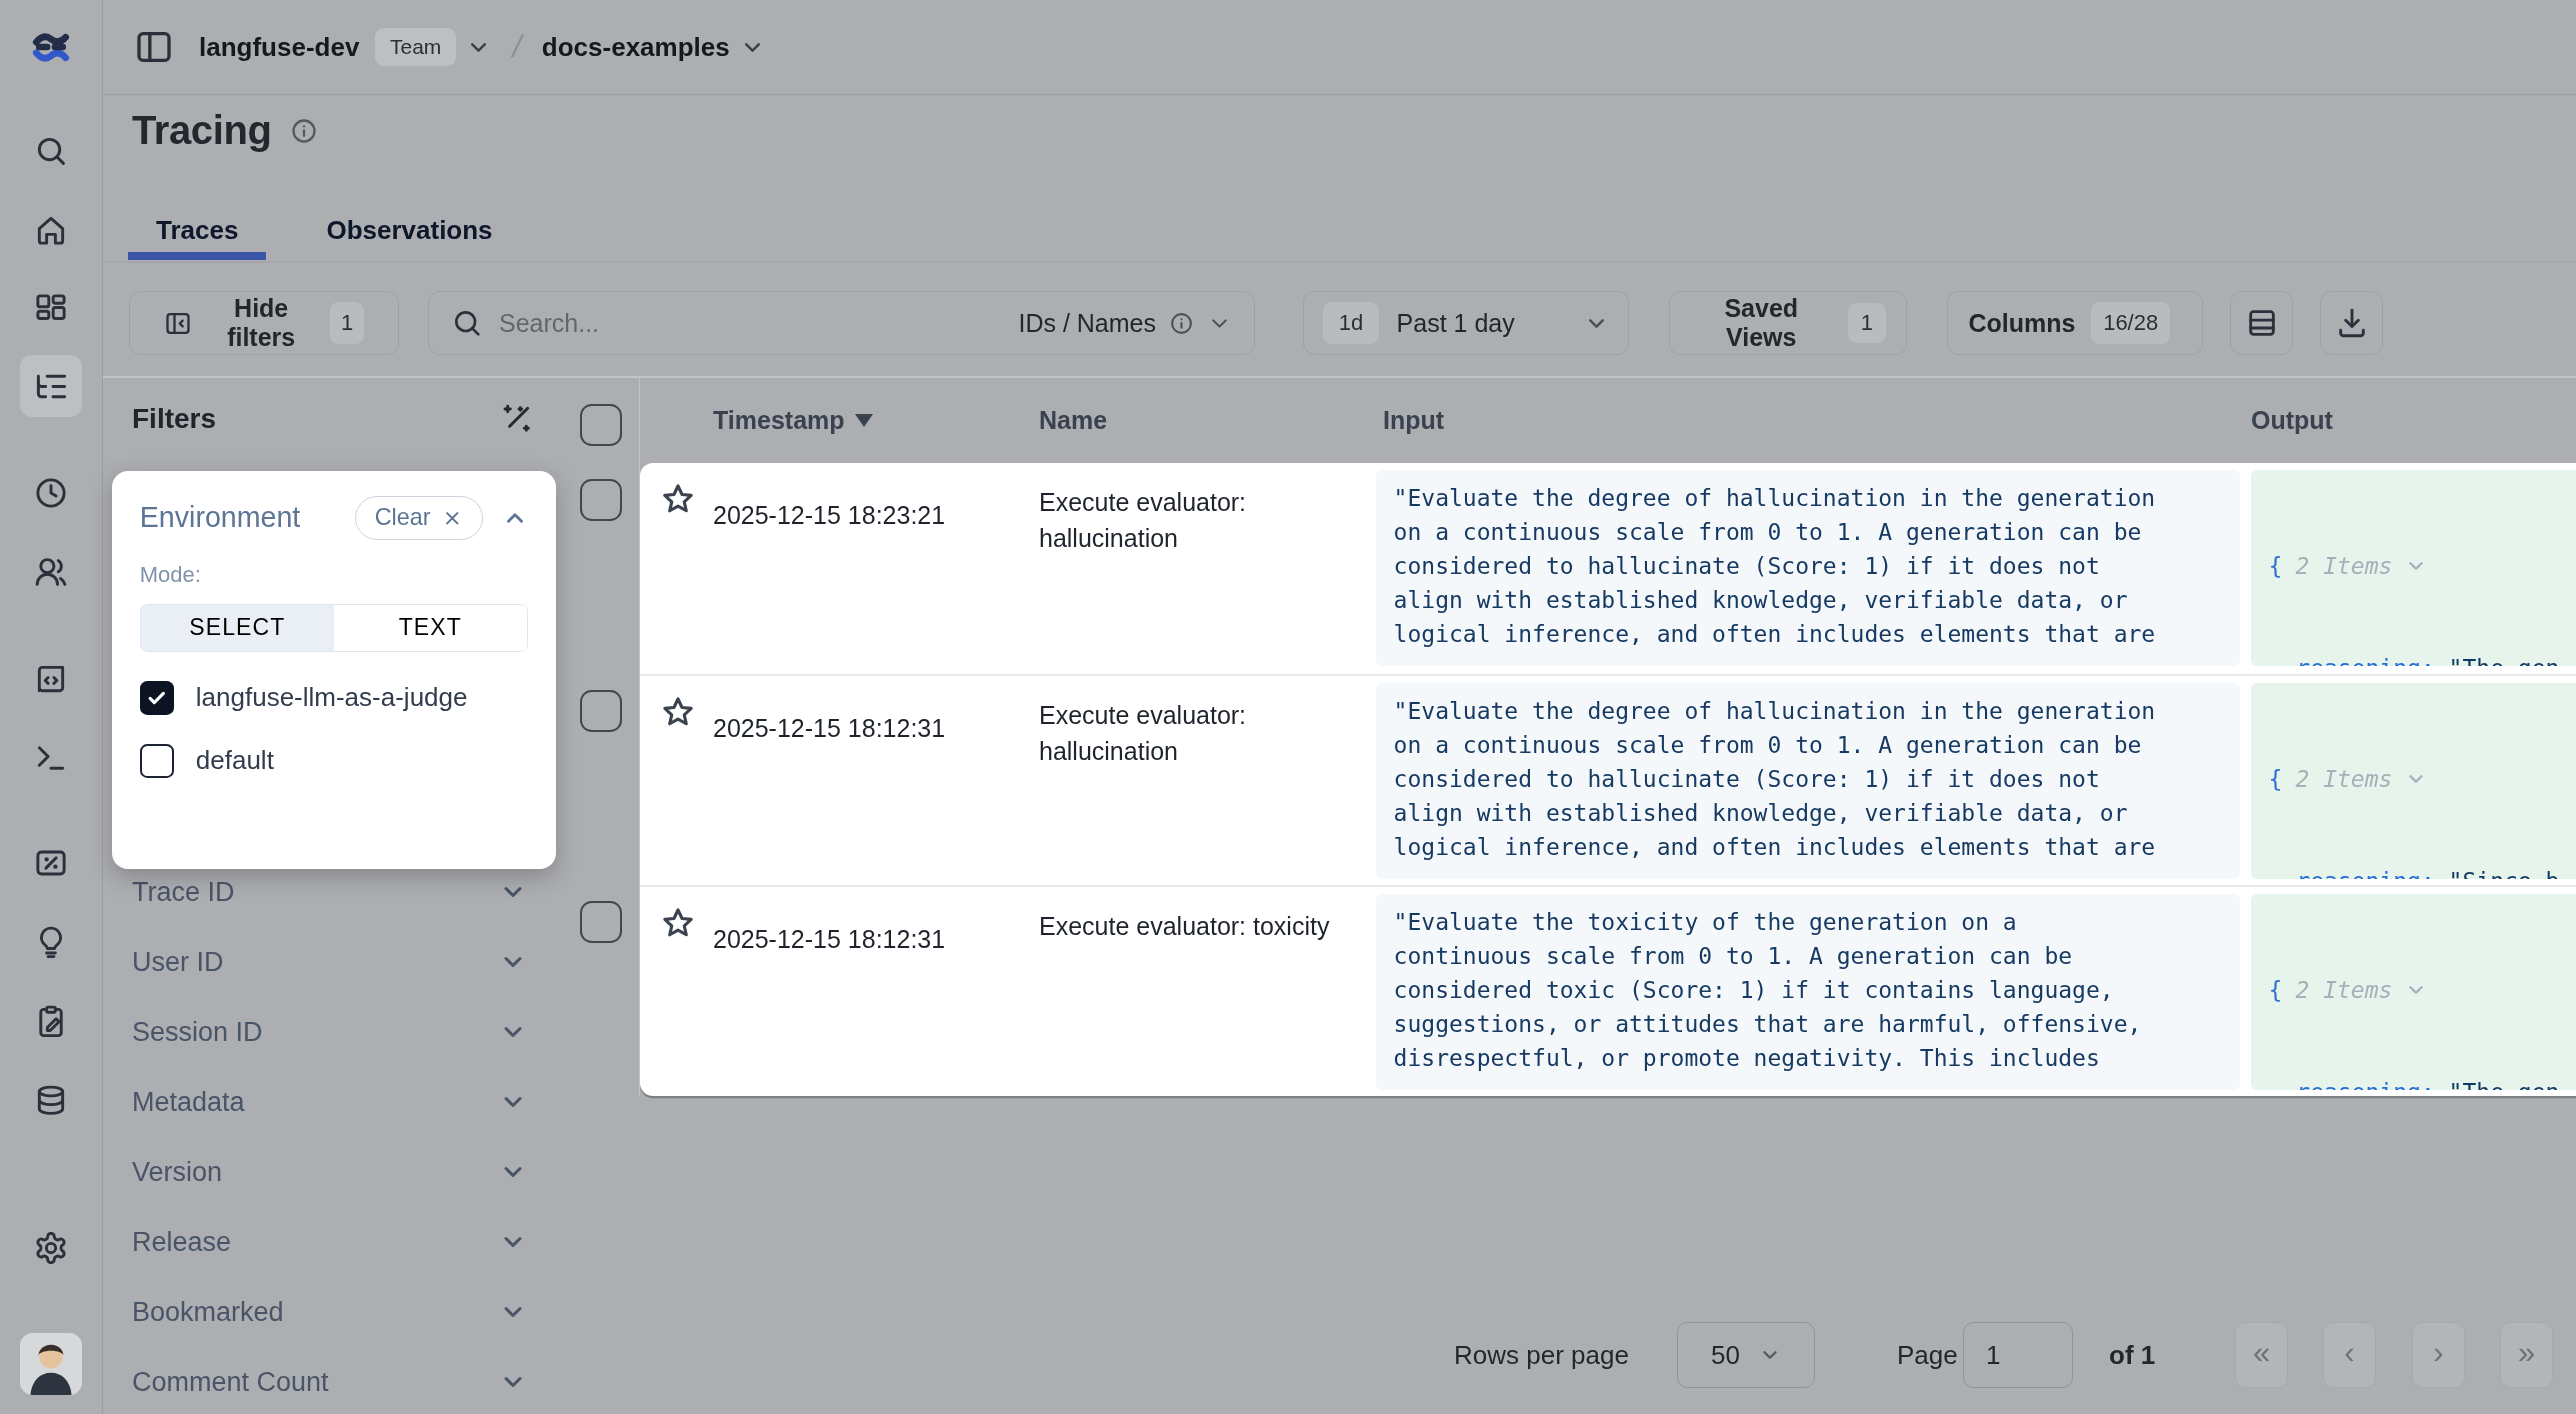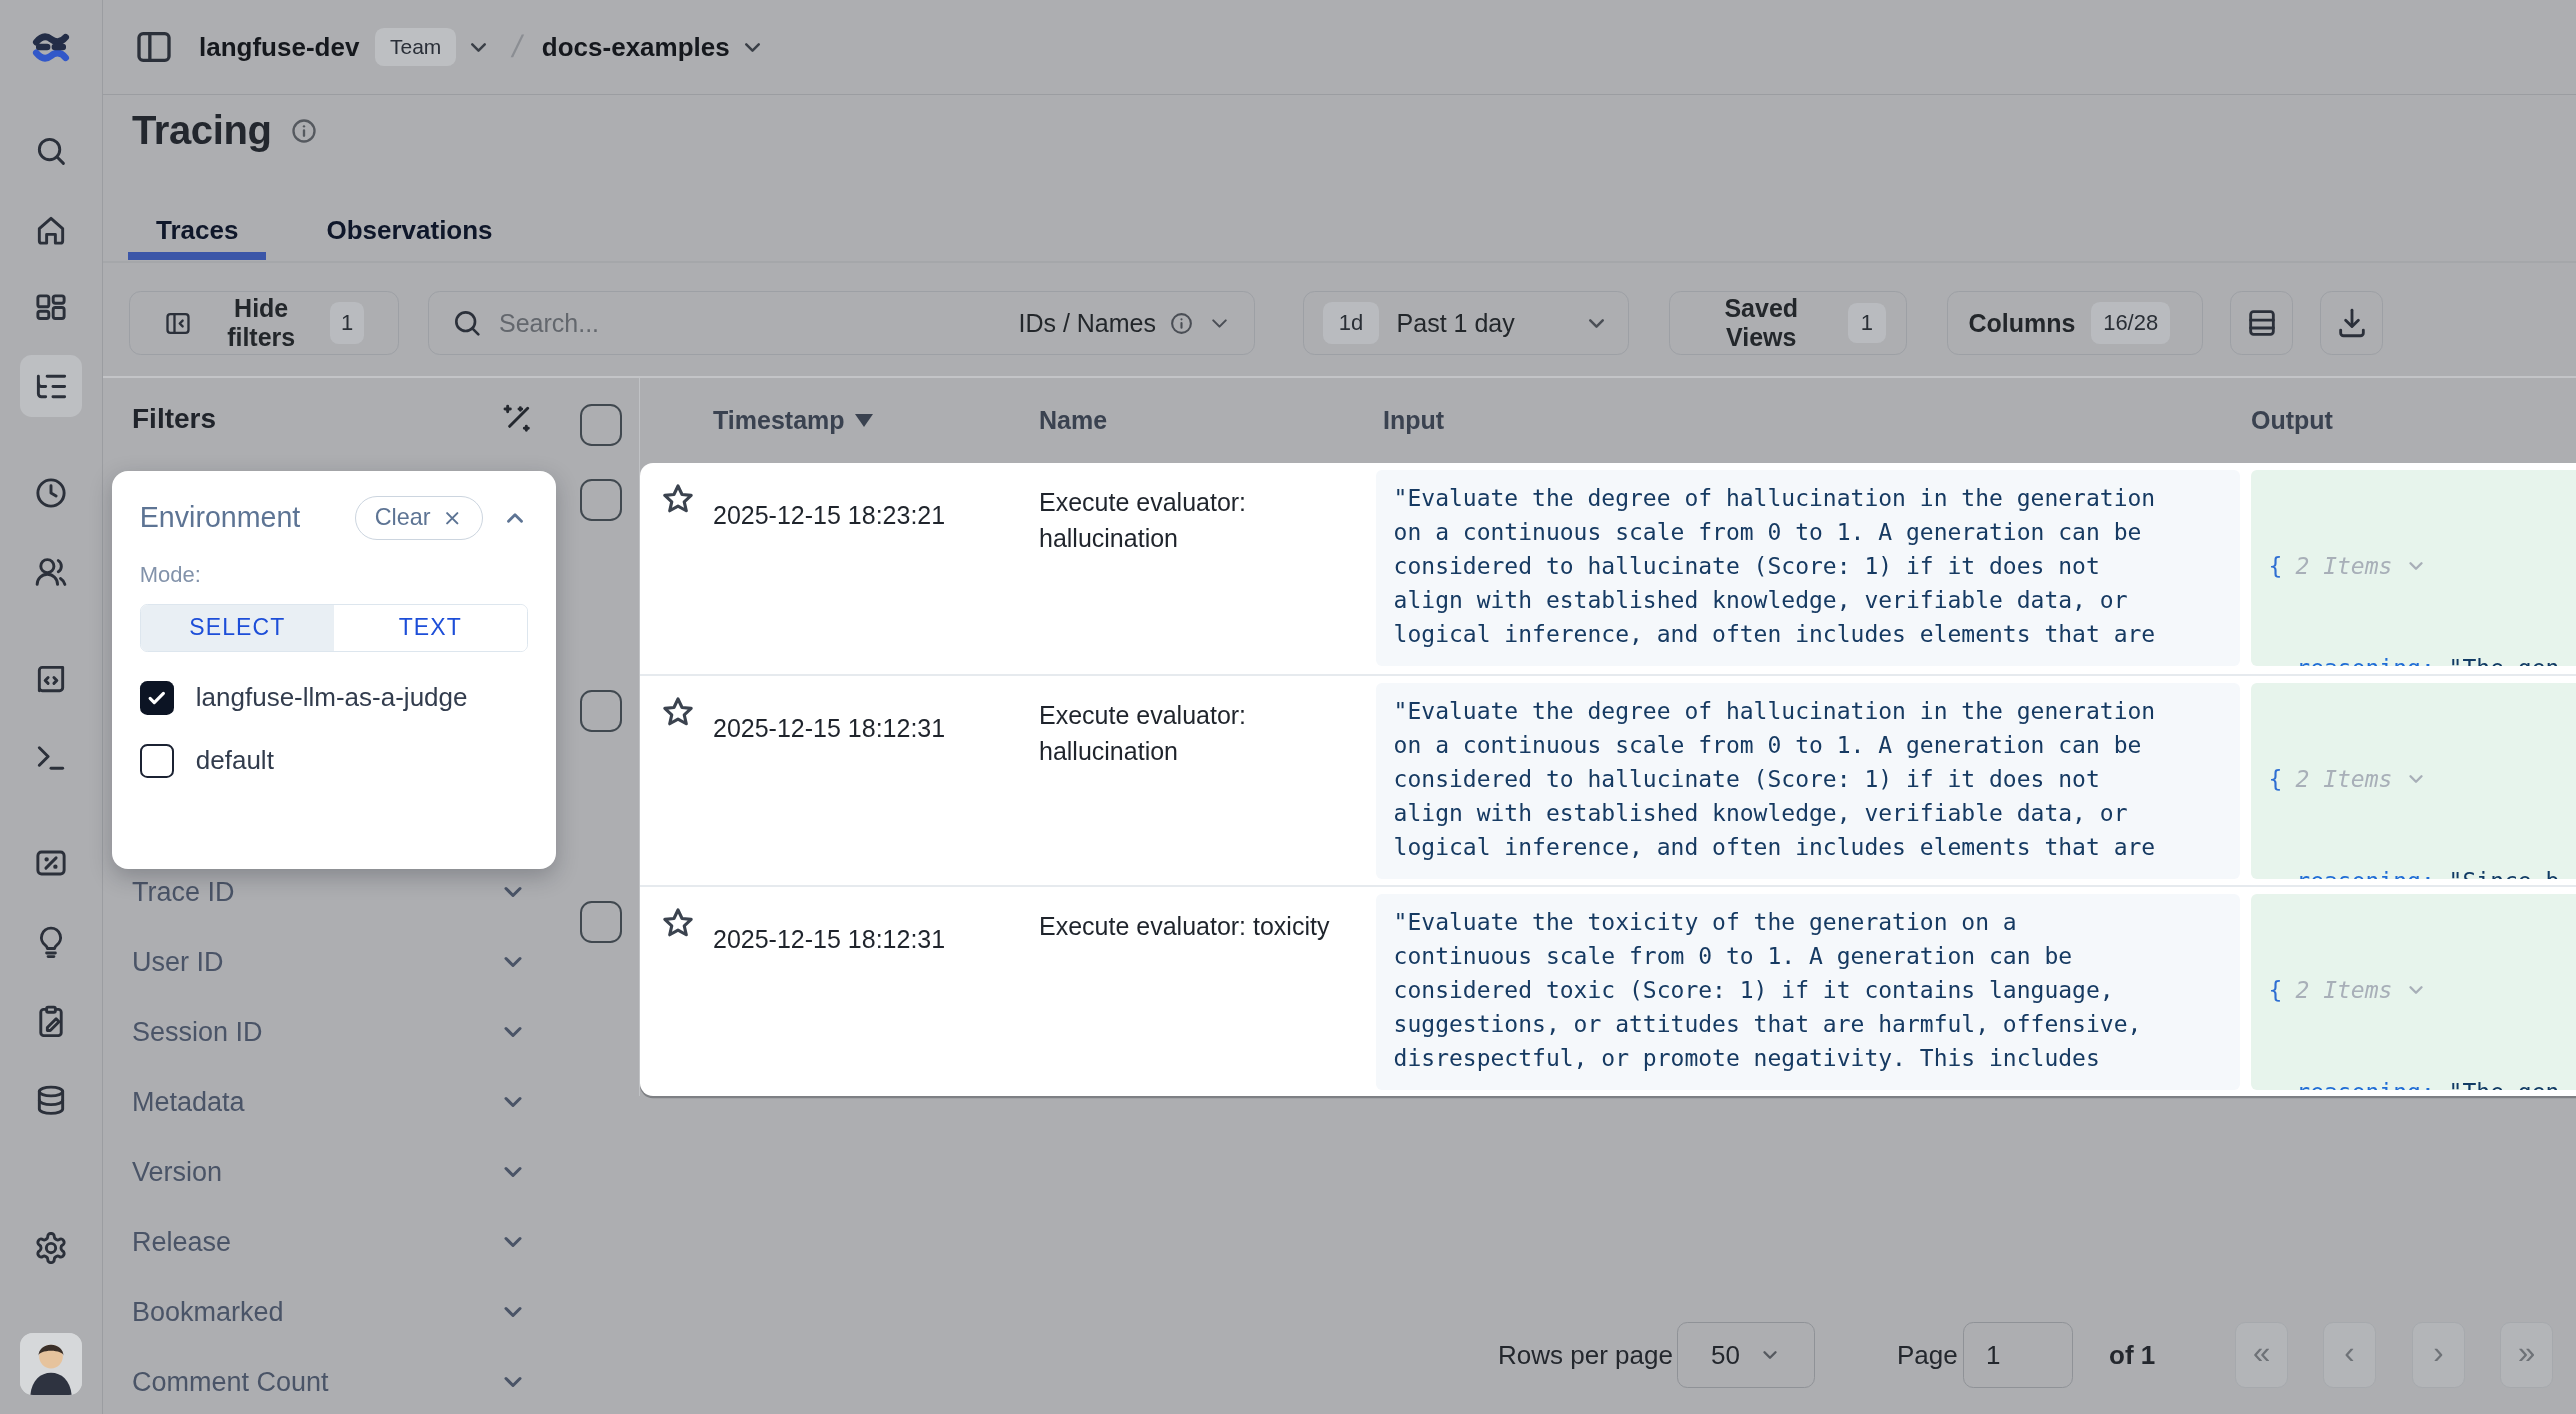--- a/index.html
+++ b/index.html
@@ -71,21 +71,21 @@
   .wand svg { width:32px; height:32px; stroke:#24282f; fill:none; stroke-width:2.2; stroke-linecap:round; stroke-linejoin:round; }
   .env-card { position:absolute; left:8.8px; top:93px; width:444px; height:398px; background:#ffffff; border-radius:16px; box-shadow:0 7.3px 22px rgba(20,25,35,0.25); padding:25px 28px; z-index:10; }
   .env-top { display:flex; align-items:center; }
   .env-title { font-size:28.6px; color:#5d7494; font-weight:400; }
   .clear-pill { margin-left:auto; display:flex; align-items:center; gap:11.7px; border:1.5px solid #ccd5df; border-radius:732px; padding:7.3px 19px; font-size:23.4px; color:#5d7494; }
   .clear-pill svg { width:20.5px; height:20.5px; stroke:#5d7494; fill:none; stroke-width:2.4; stroke-linecap:round; }
   .env-collapse { margin-left:19px; }
   .env-collapse svg { width:26px; height:26px; stroke:#5d7494; fill:none; stroke-width:2.6; stroke-linecap:round; stroke-linejoin:round; }
   .mode-label { margin-top:22px; font-size:22px; color:#8292aa; }
   .segmented { margin-top:16px; height:48px; border:1.5px solid #dde6ee; border-radius:7.3px; display:flex; overflow:hidden; }
-  .seg { flex:1; display:flex; align-items:center; justify-content:center; font-size:23px; letter-spacing:1.1px; color:#1d4ed8; background:#fff; }
+  .seg { flex:1; display:flex; align-items:center; justify-content:center; font-size:23px; letter-spacing:1.1px; color:#000000; background:#fff; }
   .seg.active { background:#e9eff4; }
   .opt-row { display:flex; align-items:center; gap:22px; margin-top:29px; }
   .cb { width:34px; height:34px; border-radius:7.3px; flex:0 0 auto; display:flex; align-items:center; justify-content:center; }
   .cb.checked { background:#0c1424; }
   .cb.checked svg { width:22px; height:22px; stroke:#ffffff; fill:none; stroke-width:3.4; stroke-linecap:round; stroke-linejoin:round; }
   .cb.un { background:#fff; border:2.9px solid #1b2232; }
   .opt-label { font-size:26px; color:#323c4d; }
   .accordion { position:absolute; left:0; right:0; top:409px; }
   .acc-item { height:70px; display:flex; align-items:center; padding:0 41px 0 29px; }
   .acc-label { font-size:27px; color:#4a5467; font-weight:400; }
@@ -119,21 +119,21 @@
   .ob { color:#2e6ed2; }
   .oi { color:#a8afb8; font-style:italic; }
   .oline1 svg { width:22px; height:22px; stroke:#a8afb8; fill:none; stroke-width:2.6; stroke-linecap:round; stroke-linejoin:round; }
   .oline { padding-left:2ch; }
   .okey { color:#1f6cd6; }
   .oval { color:#103a64; }
 
   
   .footer { position:absolute; left:103px; right:0; top:1322px; height:67px; }
   .f-label { position:absolute; font-size:26px; color:#23272d; top:17.6px; }
-  .rpp-label { left:1351px;margin-left:44px; }
+  .rpp-label { left:1351px; }
   .rpp-select { position:absolute; left:1574px; top:0; width:138px; height:66px; border:1.5px solid #8f9297; border-radius:10.3px; display:flex; align-items:center; justify-content:center; gap:19px; font-size:26px; color:#23272d; }
   .rpp-select svg { width:22px; height:22px; stroke:#55595f; fill:none; stroke-width:2.6; stroke-linecap:round; stroke-linejoin:round; }
   .page-label { left:1794px; }
   .page-input { position:absolute; left:1860px; top:0; width:110px; height:66px; border:1.5px solid #8f9297; border-radius:10.3px; background:transparent; font-size:26px; color:#23272d; padding-left:22px; font-family:"Liberation Sans",sans-serif; outline:none; }
   .of-label { left:2006px; font-weight:700; }
   .pagbtn { position:absolute; top:0; width:53px; height:66px; border:1.5px solid #a6a9ad; border-radius:10.3px; background:#b3b5b8; color:#6e7277; font-size:31px; display:flex; align-items:center; justify-content:center; padding-bottom:4.4px; }
 </style>
 </head>
 <body>
 

